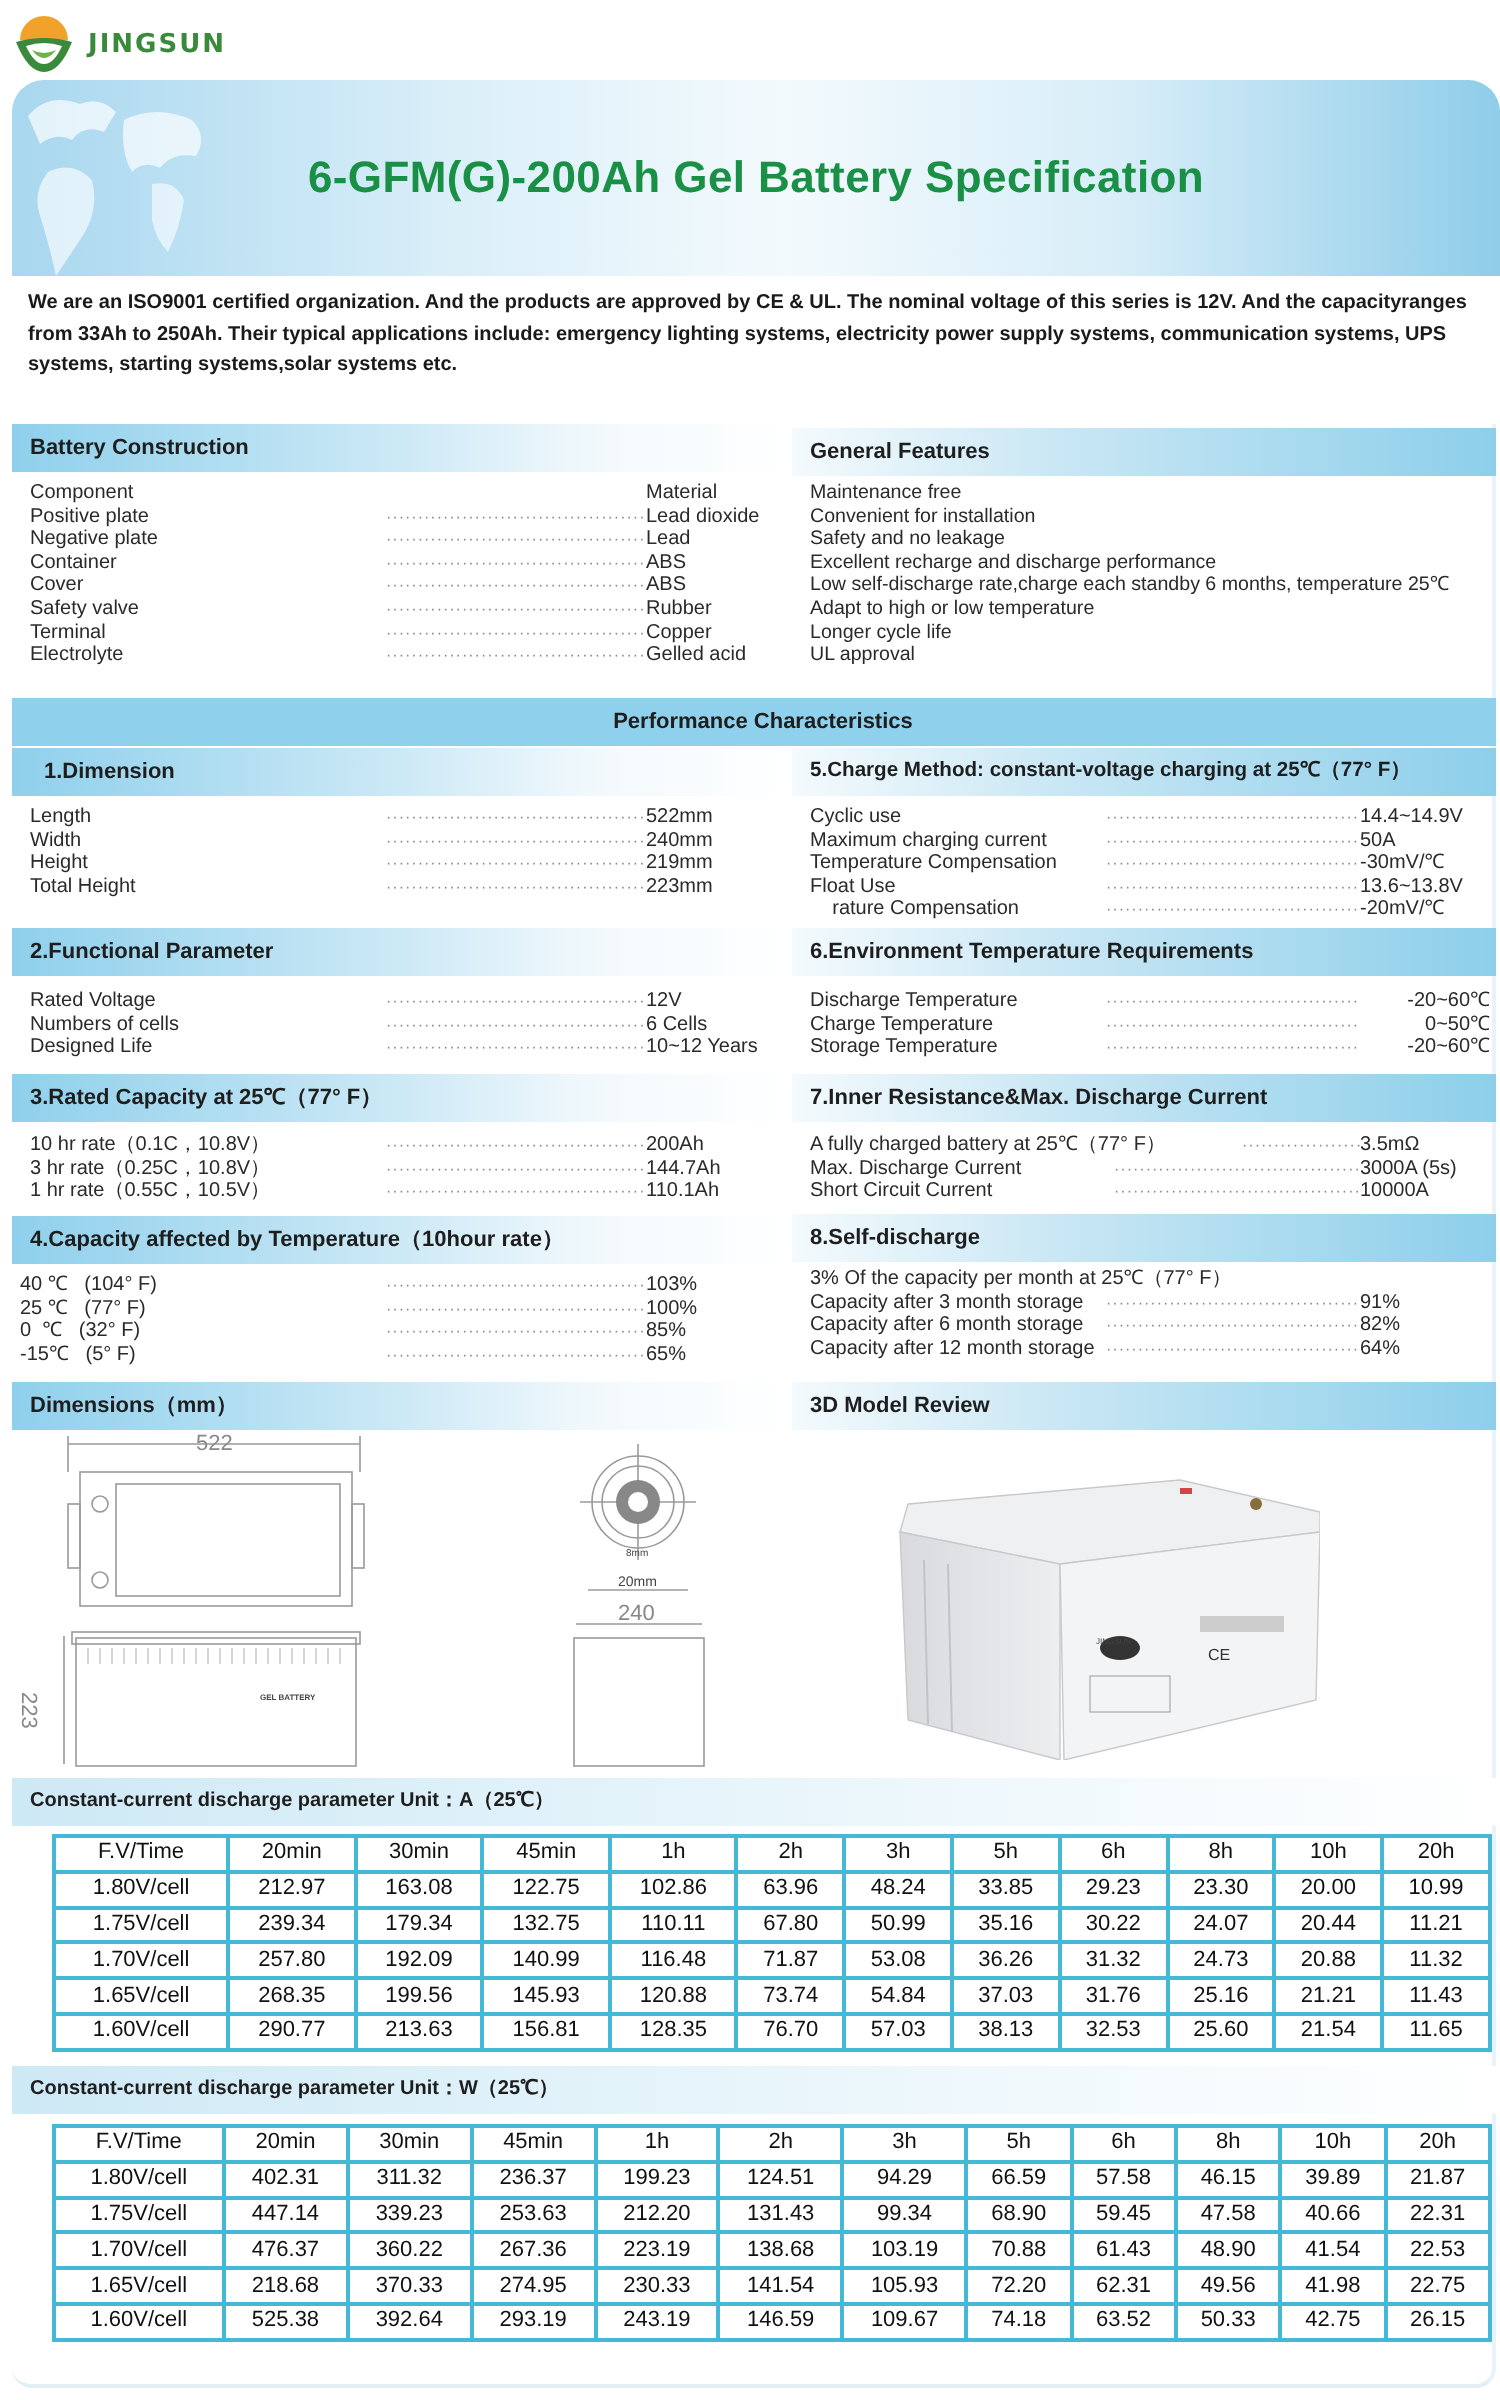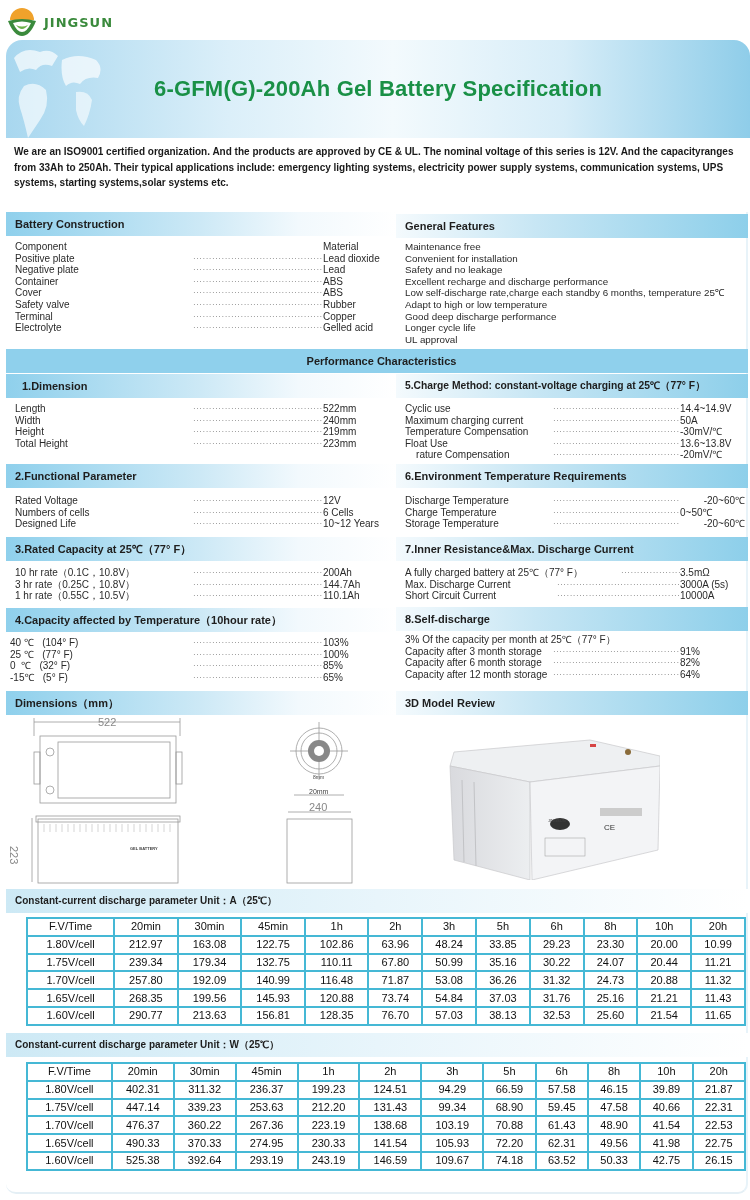--- a/index.html
+++ b/index.html
@@ -111,21 +111,20 @@
 </div>
 
 <div class="bar r" style="left:396px;top:214px;width:352px;">General Features</div>
 <div class="rows" style="left:405px;top:241px;font-size:9.8px;">
   <div class="row">Maintenance free</div>
   <div class="row">Convenient for installation</div>
   <div class="row">Safety and no leakage</div>
   <div class="row">Excellent recharge and discharge performance</div>
   <div class="row">Low self-discharge rate,charge each standby 6 months, temperature 25℃</div>
   <div class="row">Adapt to high or low temperature</div>
-  <div class="row">Good deep discharge performance</div>
   <div class="row">Longer cycle life</div>
   <div class="row">UL approval</div>
 </div>
 
 <div class="bar full" style="left:6px;top:349px;width:742px;text-align:center;">Performance Characteristics</div>
 
 <div class="bar" style="left:6px;top:374px;width:390px;padding-left:16px;">1.Dimension</div>
 <div class="rows" style="left:15px;top:403px;">
   <div class="row">
       <span class="k" style="width:178px">Length</span>
@@ -243,21 +242,21 @@
 <div class="bar r" style="left:396px;top:464px;width:352px;">6.Environment Temperature Requirements</div>
 <div class="rows" style="left:405px;top:495px;">
   <div class="row">
       <span class="k" style="width:148px">Discharge Temperature</span>
       <span class="d" style="width:127px">·························································</span>
       <span class="v" style="width:65px;text-align:right">-20~60℃</span>
     </div>
   <div class="row">
       <span class="k" style="width:148px">Charge Temperature</span>
       <span class="d" style="width:127px">·························································</span>
-      <span class="v" style="width:65px;">0~50℃</span>
+      <span class="v" style="width:65px;text-align:right">0~50℃</span>
     </div>
   <div class="row">
       <span class="k" style="width:148px">Storage Temperature</span>
       <span class="d" style="width:127px">·························································</span>
       <span class="v" style="width:65px;text-align:right">-20~60℃</span>
     </div>
 </div>
 
 <div class="bar r" style="left:396px;top:537px;width:352px;">7.Inner Resistance&amp;Max. Discharge Current</div>
 <div class="rows" style="left:405px;top:567px;">
@@ -525,21 +524,21 @@
         <td>138.68</td>
         <td>103.19</td>
         <td>70.88</td>
         <td>61.43</td>
         <td>48.90</td>
         <td>41.54</td>
         <td>22.53</td>
   </tr>
   <tr>
     <td>1.65V/cell</td>
-        <td>490.33</td>
+        <td>218.68</td>
         <td>370.33</td>
         <td>274.95</td>
         <td>230.33</td>
         <td>141.54</td>
         <td>105.93</td>
         <td>72.20</td>
         <td>62.31</td>
         <td>49.56</td>
         <td>41.98</td>
         <td>22.75</td>

